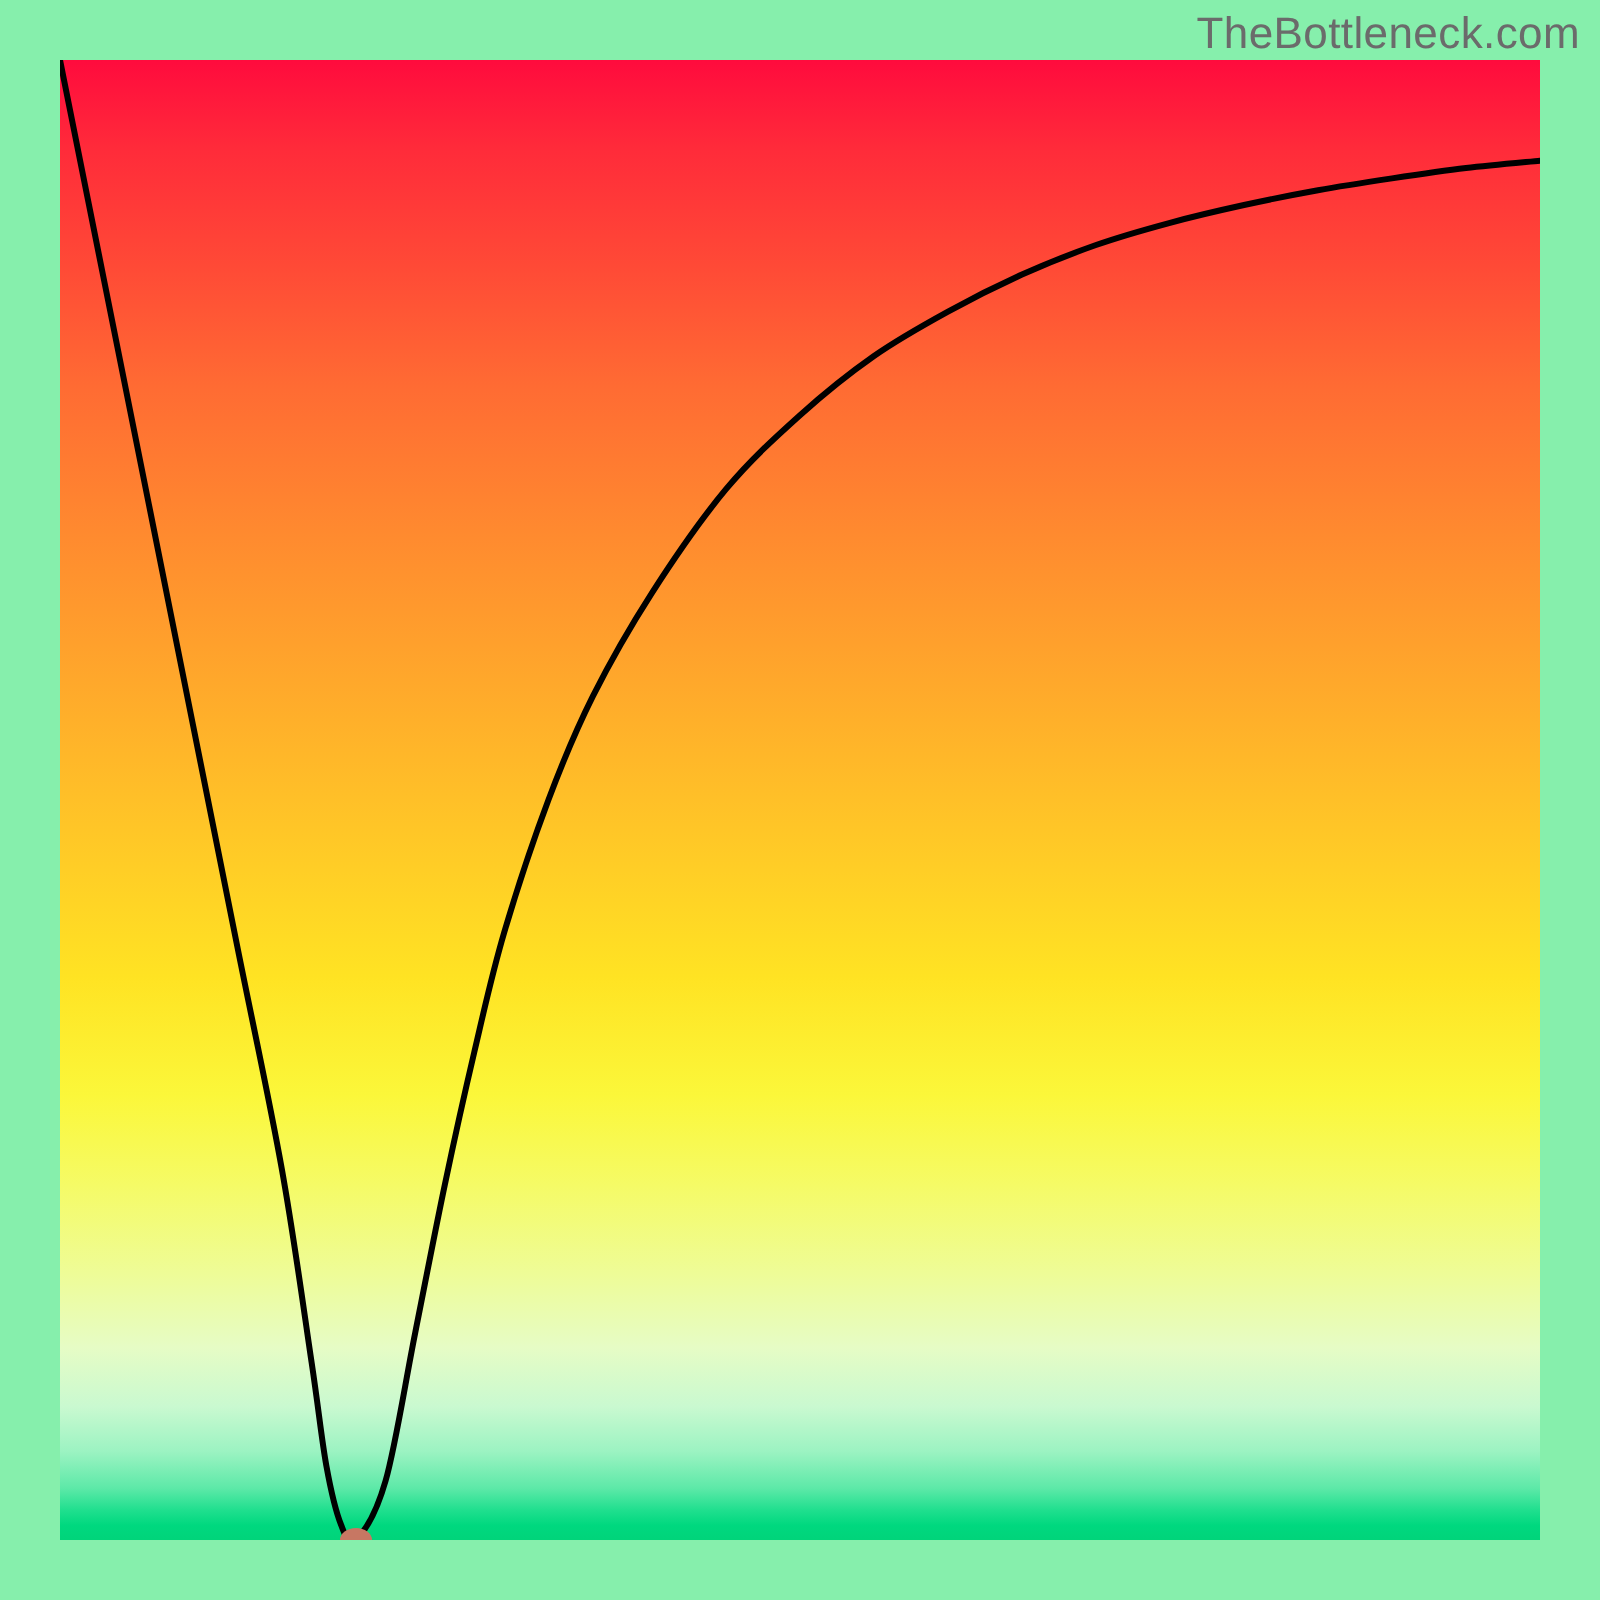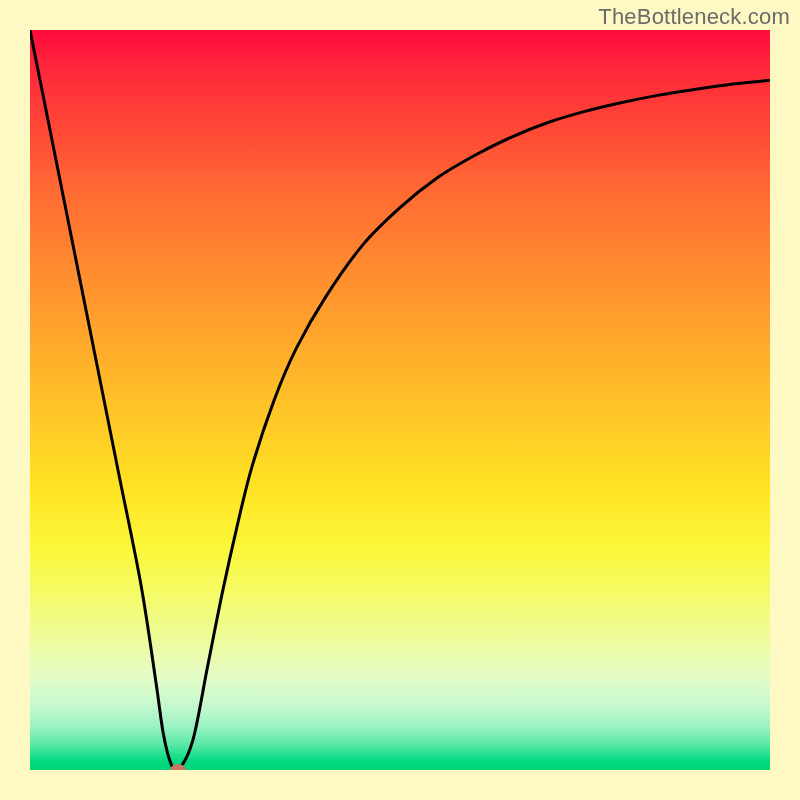--- a/index.html
+++ b/index.html
@@ -8,21 +8,21 @@
     width: 800px;
     height: 800px;
     overflow: hidden;
     background: #000;
     font-family: Arial, Helvetica, sans-serif;
   }
   .frame {
     position: relative;
     width: 800px;
     height: 800px;
-    background: #fef9c3;
+    background: #86efac;
   }
   .plot {
     position: absolute;
     left: 30px;
     top: 30px;
     width: 740px;
     height: 740px;
     overflow: hidden;
   }
   .gradient {

